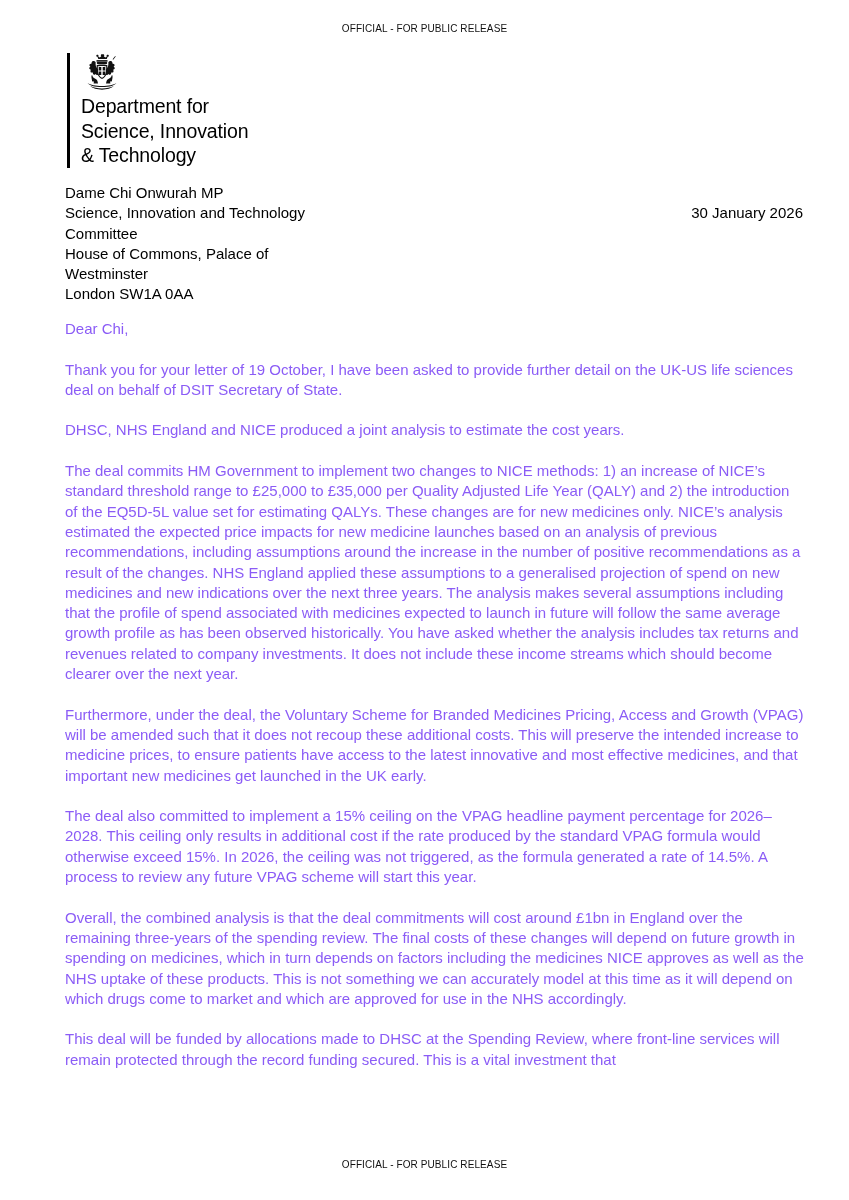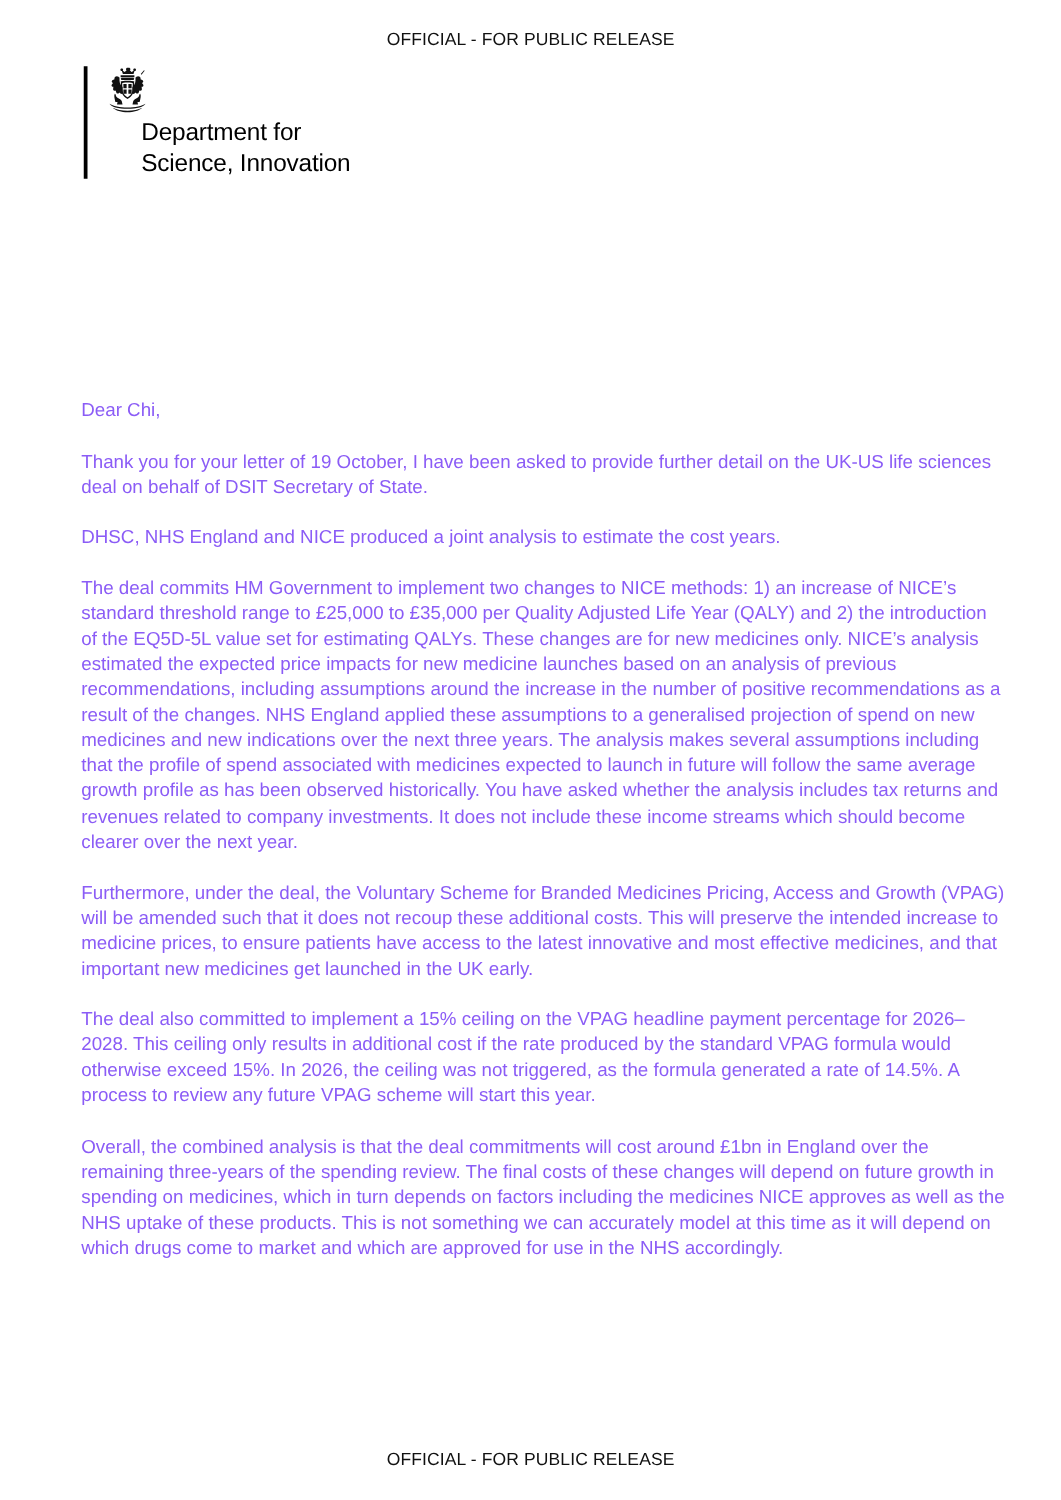--- a/index.html
+++ b/index.html
@@ -20,21 +20,21 @@
     overflow: hidden;
     box-sizing: border-box;
   }
 
   
   .classification {
     position: absolute;
     left: 0;
     width: 849px;
     text-align: center;
-    font-size: 14px;
+    font-size: 10px;
     letter-spacing: 0.1px;
     color: #111111;
     white-space: nowrap;
   }
   .classification.top  { top: 23px; }
   .classification.bottom { top: 1159px; }
 
   
   .logo-block {
     position: absolute;
@@ -59,21 +59,21 @@
     height: 38px;
     margin-bottom: 3px;
   }
   .dept-name {
     font-size: 19.5px;
     line-height: 24.5px;
     color: #000000;
     letter-spacing: -0.15px;
     white-space: nowrap;
   }
-  .dept-name .ln { display: block; margin-left: 32px; }
+  .dept-name .ln { display: block; }
 
   
   .addr-row {
     position: absolute;
     left: 65px;
     top: 183px;
     width: 738px;
     display: flex;
     justify-content: space-between;
     align-items: flex-start;
@@ -139,30 +139,43 @@
 
           <path d="M31.6 6.2l2.6-3.1.5.4-2.5 3.2z"></path>
 
           <path d="M6.6 29.9c2.8 1.9 8.2 3 14.4 3s11.6-1.1 14.4-3c-1.1 2.3-6.9 4.1-14.4 4.1S7.7 32.2 6.6 29.9z"></path>
           <path d="M9.2 33.1c3 1.5 7.4 2.4 11.8 2.4s8.8-.9 11.8-2.4c-2.1 2.2-7 3.6-11.8 3.6s-9.7-1.4-11.8-3.6z"></path>
         </g>
       </svg>
       <div class="dept-name">
         <span class="ln">Department for</span>
         <span class="ln">Science, Innovation</span>
+        <span class="ln">&amp; Technology</span>
       </div>
     </div>
   </div>
 
+  <div class="addr-row">
+    <div class="address">
+      <span class="ln">Dame Chi Onwurah MP</span>
+      <span class="ln">Science, Innovation and Technology</span>
+      <span class="ln">Committee</span>
+      <span class="ln">House of Commons, Palace of</span>
+      <span class="ln">Westminster</span>
+      <span class="ln">London SW1A 0AA</span>
+    </div>
+    <div class="letter-date">30 January 2026</div>
+  </div>
 
   <div class="body-text">
     <p class="salutation">Dear Chi,</p>
     <p class="para">Thank you for your letter of 19 October, I have been asked to provide further detail on the UK-US life sciences deal on behalf of DSIT Secretary of State.</p>
     <p class="para">DHSC, NHS England and NICE produced a joint analysis to estimate the cost years.</p>
     <p class="para">The deal commits HM Government to implement two changes to NICE methods: 1) an increase of NICE’s standard threshold range to £25,000 to £35,000 per Quality Adjusted Life Year (QALY) and 2) the introduction of the EQ5D-5L value set for estimating QALYs. These changes are for new medicines only. NICE’s analysis estimated the expected price impacts for new medicine launches based on an analysis of previous recommendations, including assumptions around the increase in the number of positive recommendations as a result of the changes. NHS England applied these assumptions to a generalised projection of spend on new medicines and new indications over the next three years. The analysis makes several assumptions including that the profile of spend associated with medicines expected to launch in future will follow the same average growth profile as has been observed historically. You have asked whether the analysis includes tax returns and revenues related to company investments. It does not include these income streams which should become clearer over the next year.</p>
     <p class="para">Furthermore, under the deal, the Voluntary Scheme for Branded Medicines Pricing, Access and Growth (VPAG) will be amended such that it does not recoup these additional costs. This will preserve the intended increase to medicine prices, to ensure patients have access to the latest innovative and most effective medicines, and that important new medicines get launched in the UK early.</p>
     <p class="para">The deal also committed to implement a 15% ceiling on the VPAG headline payment percentage for 2026–2028. This ceiling only results in additional cost if the rate produced by the standard VPAG formula would otherwise exceed 15%. In 2026, the ceiling was not triggered, as the formula generated a rate of 14.5%. A process to review any future VPAG scheme will start this year.</p>
     <p class="para">Overall, the combined analysis is that the deal commitments will cost around £1bn in England over the remaining three-years of the spending review. The final costs of these changes will depend on future growth in spending on medicines, which in turn depends on factors including the medicines NICE approves as well as the NHS uptake of these products. This is not something we can accurately model at this time as it will depend on which drugs come to market and which are approved for use in the NHS accordingly.</p>
+    <p class="para">This deal will be funded by allocations made to DHSC at the Spending Review, where front-line services will remain protected through the record funding secured. This is a vital investment that</p>
   </div>
 
   <div class="classification bottom">OFFICIAL - FOR PUBLIC RELEASE</div>
 
 </div>
 
 </body></html>

